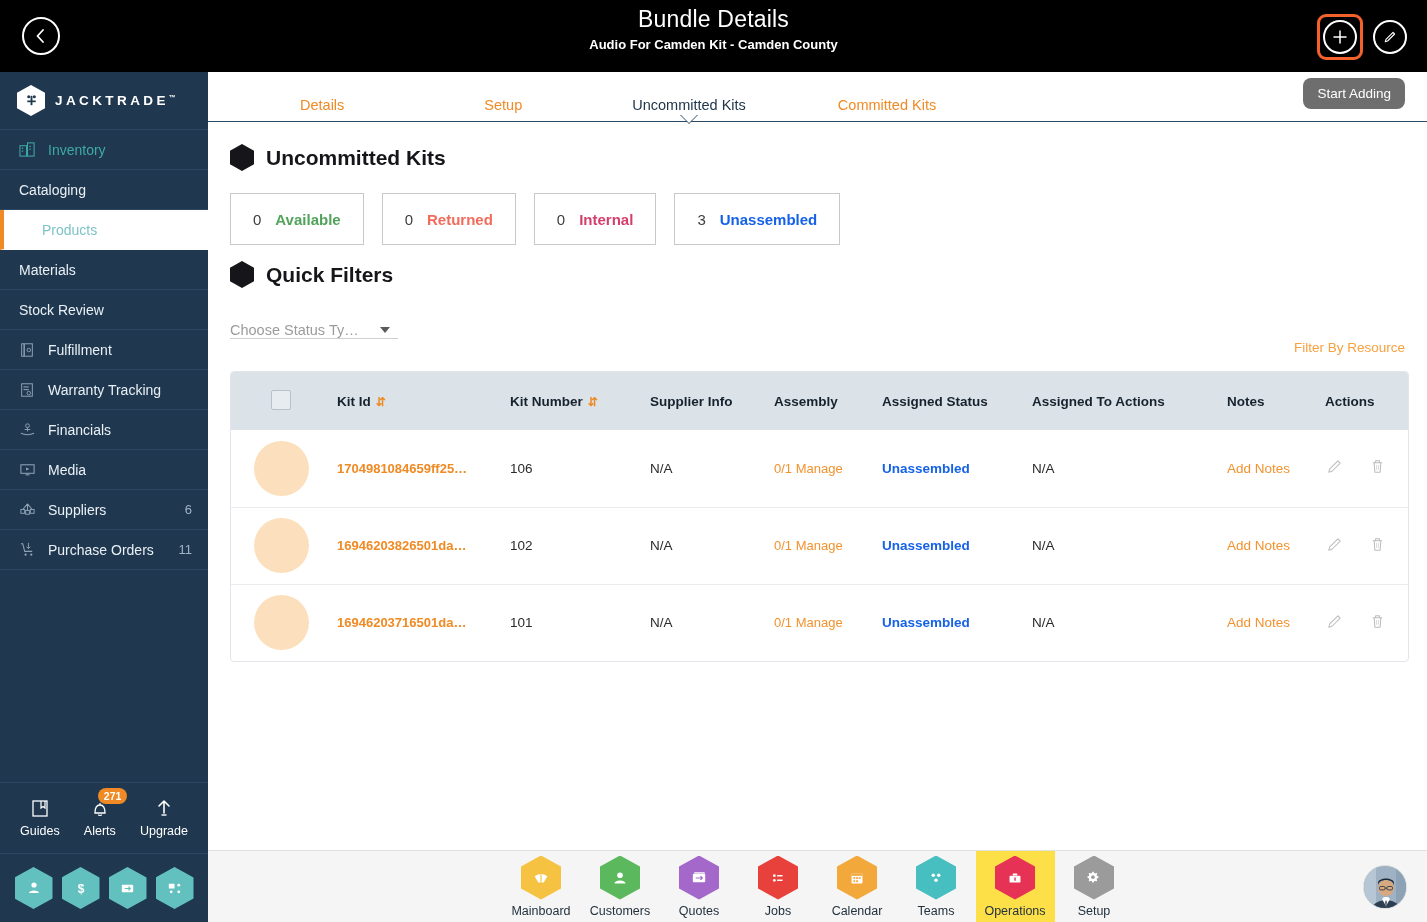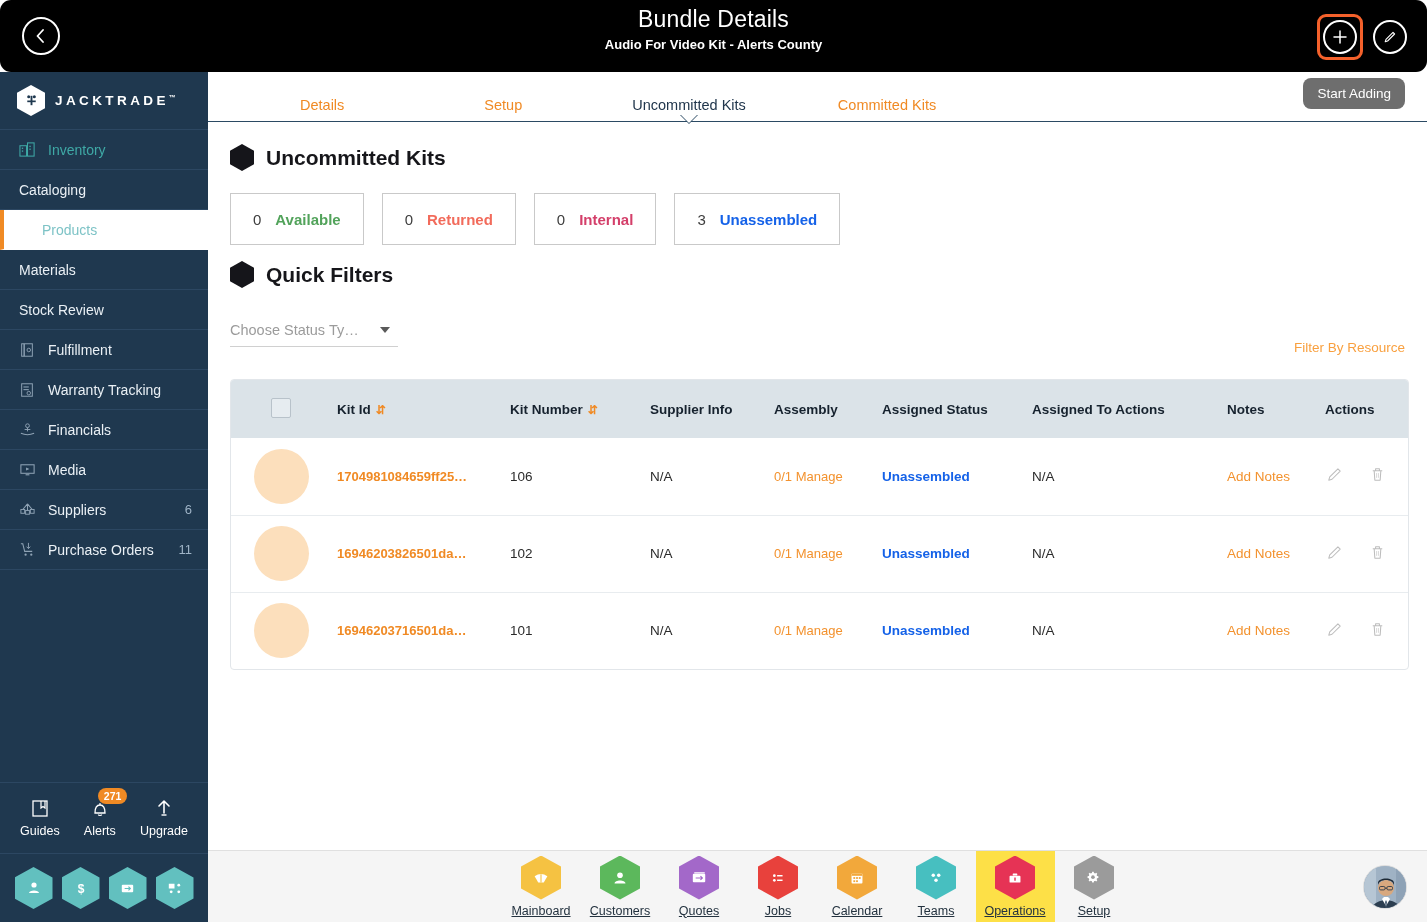--- a/index.html
+++ b/index.html
@@ -7,21 +7,21 @@
     width: 1427px; height: 922px;
     font-family: "Liberation Sans", sans-serif;
     background: #ffffff;
     overflow: hidden;
   }
 
   
   .topbar {
     position: absolute; top: 0; left: 0; width: 1427px; height: 72px;
     background: #000000;
-    display: flex; align-items: center; border-radius: 11px;
+    display: flex; align-items: center;
   }
   .back-btn {
     position: absolute; left: 22px; top: 17px;
     width: 38px; height: 38px; border: 2px solid #ffffff; border-radius: 50%;
     display: flex; align-items: center; justify-content: center;
     cursor: pointer;
   }
   .back-btn svg { display:block; }
   .top-title-wrap {
     position: absolute; left: 0; width: 1427px; text-align: center; top: 6px;
@@ -128,21 +128,21 @@
   .stat {
     border: 1px solid #c9c9c9; background: #fff; height: 52px;
     display: flex; align-items: center; gap: 14px; padding: 0 22px;
     cursor: pointer; font-size: 15px;
   }
   .stat .num { color: #3d3d3d; }
   .stat .lbl { font-weight: 700; }
 
   .filter-area { position: relative; margin: 34px 22px 0 22px; }
   .select-box {
-    width: 168px; border-bottom: 1px solid #d0d0d0; padding-bottom: 8px;
+    width: 168px; border-bottom: 1px solid #d0d0d0; 
     display: flex; align-items: center; cursor: pointer;
   }
   .select-box .ph { color: #9b9b9b; font-size: 14.5px; flex: 1; }
   .select-box .arrow {
     width: 0; height: 0; border-left: 5px solid transparent; border-right: 5px solid transparent;
     border-top: 6px solid #5a5a5a; margin-right: 8px;
   }
   .filter-link {
     position: absolute; right: 0; top: 18px; color: #F9A03F; font-size: 13.5px; cursor: pointer;
   }
@@ -177,42 +177,42 @@
 
   
   .bottombar {
     position: absolute; left: 208px; top: 850px; width: 1219px; height: 72px;
     background: #f5f5f5; border-top: 1px solid #e0e0e0;
     display: flex; align-items: center; justify-content: center; gap: 0px;
     position: absolute;
   }
   .bnav {
     display: flex; flex-direction: column; align-items: center; justify-content: center;
-    gap: 4px; width: 79px; height: 72px; cursor: pointer; font-size: 12.5px; color: #23323f; text-decoration: underline;
+    gap: 4px; width: 79px; height: 72px; cursor: pointer; font-size: 12.5px; color: #23323f;
   }
   .bnav.active { background: #fde047; }
   .bhex { width: 40px; height: 44px; }
   .avatar-user {
     position: absolute; right: 20px; top: 14px; width: 44px; height: 44px; border-radius: 50%;
     overflow: hidden; border: 1px solid #ddd; cursor: pointer;
     background: linear-gradient(160deg,#b9c7d6 0%, #8fa3b8 45%, #6d7f93 100%);
   }
 </style>
 </head>
 <body>
 
 <div class="topbar">
   <div class="back-btn">
     <svg width="14" height="14" viewBox="0 0 14 14">
       <path d="M9 1 L3.5 7 L9 13" stroke="#fff" stroke-width="1.8" fill="none" stroke-linecap="round" stroke-linejoin="round"></path>
     </svg>
   </div>
   <div class="top-title-wrap">
     <div class="top-title">Bundle Details</div>
-    <div class="top-sub">Audio For Video Kit - Alerts County</div>
+    <div class="top-sub">Audio For Camden Kit - Camden County</div>
   </div>
   <div class="top-actions">
     <div class="focus-ring">
       <div class="circ-btn">
         <svg width="16" height="16" viewBox="0 0 16 16">
           <path d="M8 2 V14 M2 8 H14" stroke="#fff" stroke-width="1.5" stroke-linecap="round"></path>
         </svg>
       </div>
     </div>
     <div class="circ-btn">

